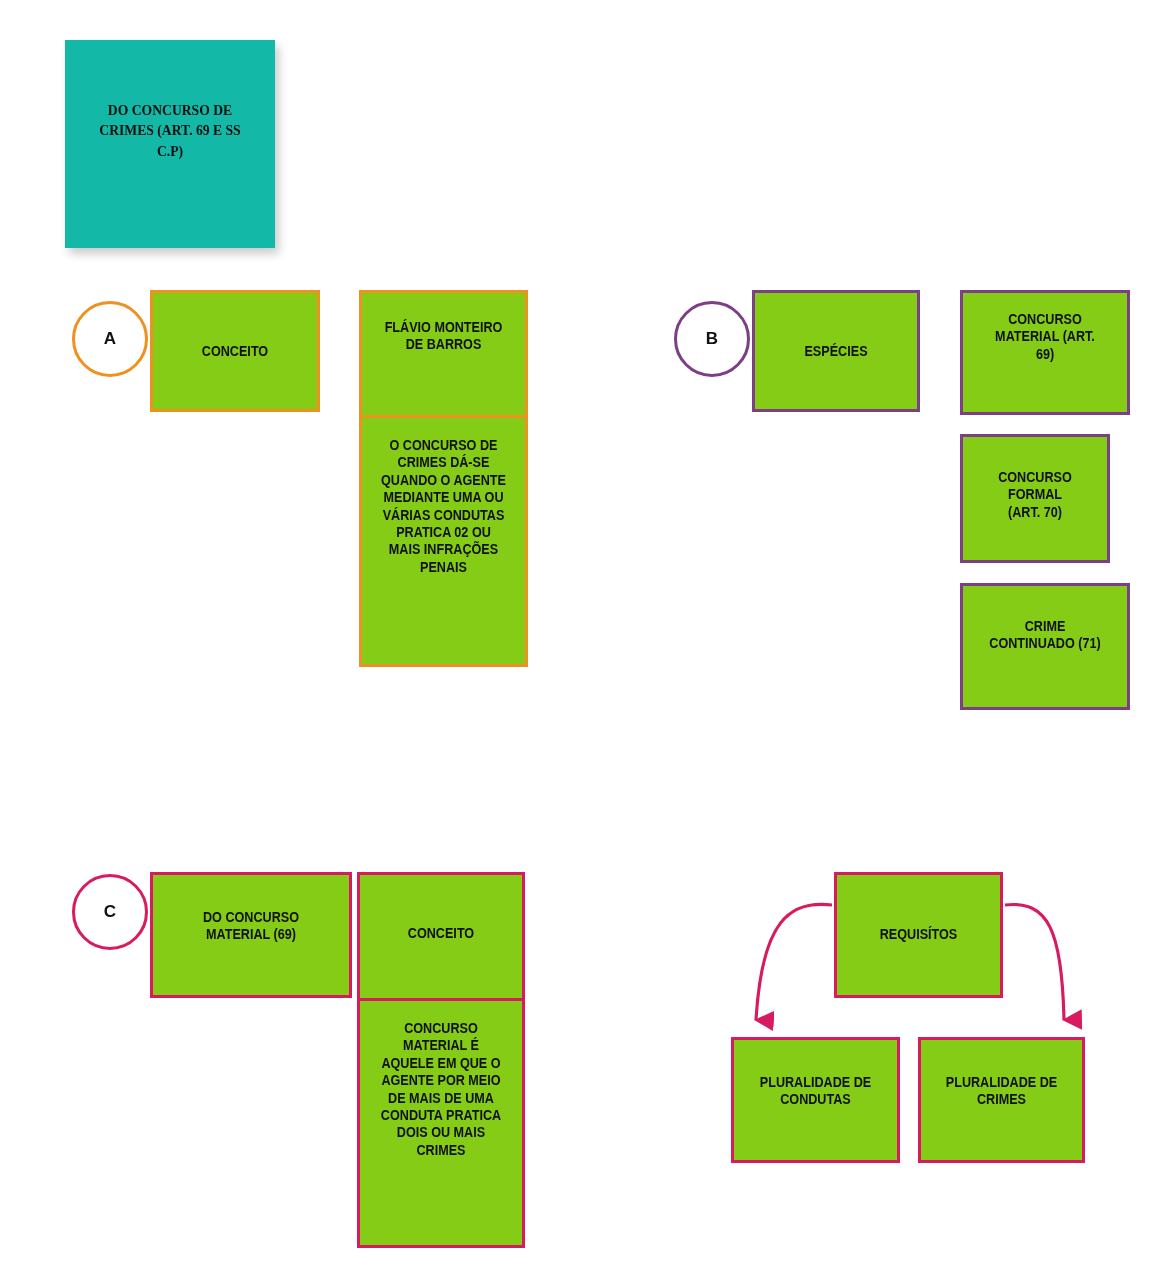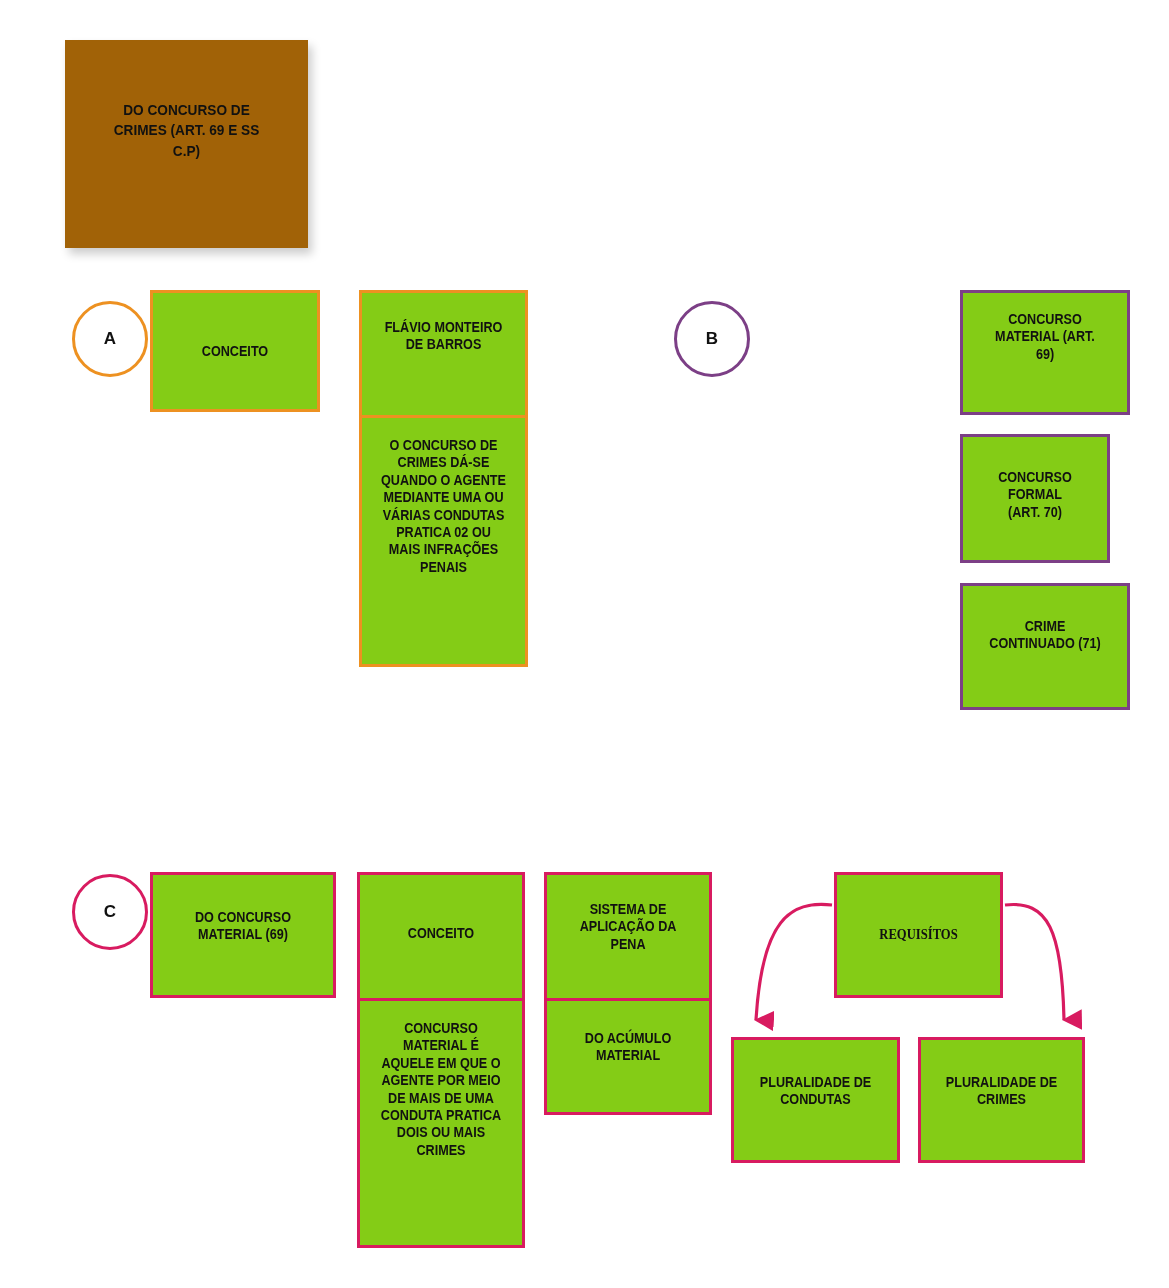--- a/index.html
+++ b/index.html
@@ -34,24 +34,25 @@
     transform: scaleX(0.87);
     transform-origin: center;
     white-space: pre-line;
   }
 
   
   #title-card {
     position: absolute;
     left: 65px;
     top: 40px;
-    width: 243px;
+    width: 210px;
     height: 208px;
-    background: #a16207;
+    background: #14b8a6;
     box-shadow: 4px 6px 9px rgba(0,0,0,0.20);
+    font-family: Liberation Serif, serif;
   }
   #title-card .txt {
     position: absolute;
     left: 10px;
     right: 10px;
     top: 60px;
     text-align: center;
     font-size: 15.5px;
     font-weight: 700;
     color: #111111;
@@ -122,20 +123,23 @@
 VÁRIAS CONDUTAS
 PRATICA  02 OU
 MAIS INFRAÇÕES
 PENAIS</div>
   </div>
 
   <div class="circle purple" style="left:674px; top:301px; width:76px; height:76px;">
     <span>B</span>
   </div>
 
+  <div class="frame purple" style="left:752px; top:290px; width:168px; height:122px;">
+    <div class="txt" style="top:50px; font-size:14.5px;">ESPÉCIES</div>
+  </div>
 
   <div class="frame purple" style="left:960px; top:290px; width:170px; height:125px;">
     <div class="txt" style="top:18px; font-size:14.5px;">CONCURSO
 MATERIAL (ART.
 69)</div>
   </div>
 
   <div class="frame purple" style="left:960px; top:434px; width:150px; height:129px;">
     <div class="txt" style="top:32px; font-size:14.5px;">CONCURSO FORMAL
 (ART. 70)</div>
@@ -143,48 +147,40 @@
 
   <div class="frame purple" style="left:960px; top:583px; width:170px; height:127px;">
     <div class="txt" style="top:32px; font-size:14.5px;">CRIME
 CONTINUADO (71)</div>
   </div>
 
   <div class="circle pink" style="left:72px; top:874px; width:76px; height:76px;">
     <span>C</span>
   </div>
 
-  <div class="frame pink" style="left:150px; top:872px; width:186px; height:126px;">
+  <div class="frame pink" style="left:150px; top:872px; width:202px; height:126px;">
     <div class="txt" style="top:34px; font-size:14.5px;">DO CONCURSO
 MATERIAL (69)</div>
   </div>
 
   <div class="frame pink" style="left:357px; top:872px; width:168px; height:376px;">
     <div class="divider-pink" style="top:123px;"></div>
     <div class="txt" style="top:50px; font-size:14.5px;">CONCEITO</div>
     <div class="txt" style="top:145px; font-size:14.5px;">CONCURSO
 MATERIAL É
 AQUELE EM QUE O
 AGENTE POR MEIO
 DE MAIS DE UMA
 CONDUTA PRATICA
 DOIS OU MAIS
 CRIMES</div>
   </div>
 
-  <div class="frame pink" style="left:544px; top:872px; width:168px; height:243px;">
-    <div class="divider-pink" style="top:123px;"></div>
-    <div class="txt" style="top:26px; font-size:14.5px;">SISTEMA DE
-APLICAÇÃO DA
-PENA</div>
-    <div class="txt" style="top:155px; font-size:14.5px;">DO ACÚMULO
-MATERIAL</div>
-  </div>
-
-  <div class="frame pink" style="left:834px; top:872px; width:169px; height:126px;font-family:Liberation Serif, serif;">
+
+  <div class="frame pink" style="left:834px; top:872px; width:169px; height:126px;">
     <div class="txt" style="top:51px; font-size:14.5px;">REQUISÍTOS</div>
   </div>
 
   <div class="frame pink" style="left:731px; top:1037px; width:169px; height:126px;">
     <div class="txt" style="top:34px; font-size:14.5px;">PLURALIDADE DE
 CONDUTAS</div>
   </div>
 
   <div class="frame pink" style="left:918px; top:1037px; width:167px; height:126px;">
     <div class="txt" style="top:34px; font-size:14.5px;">PLURALIDADE DE

